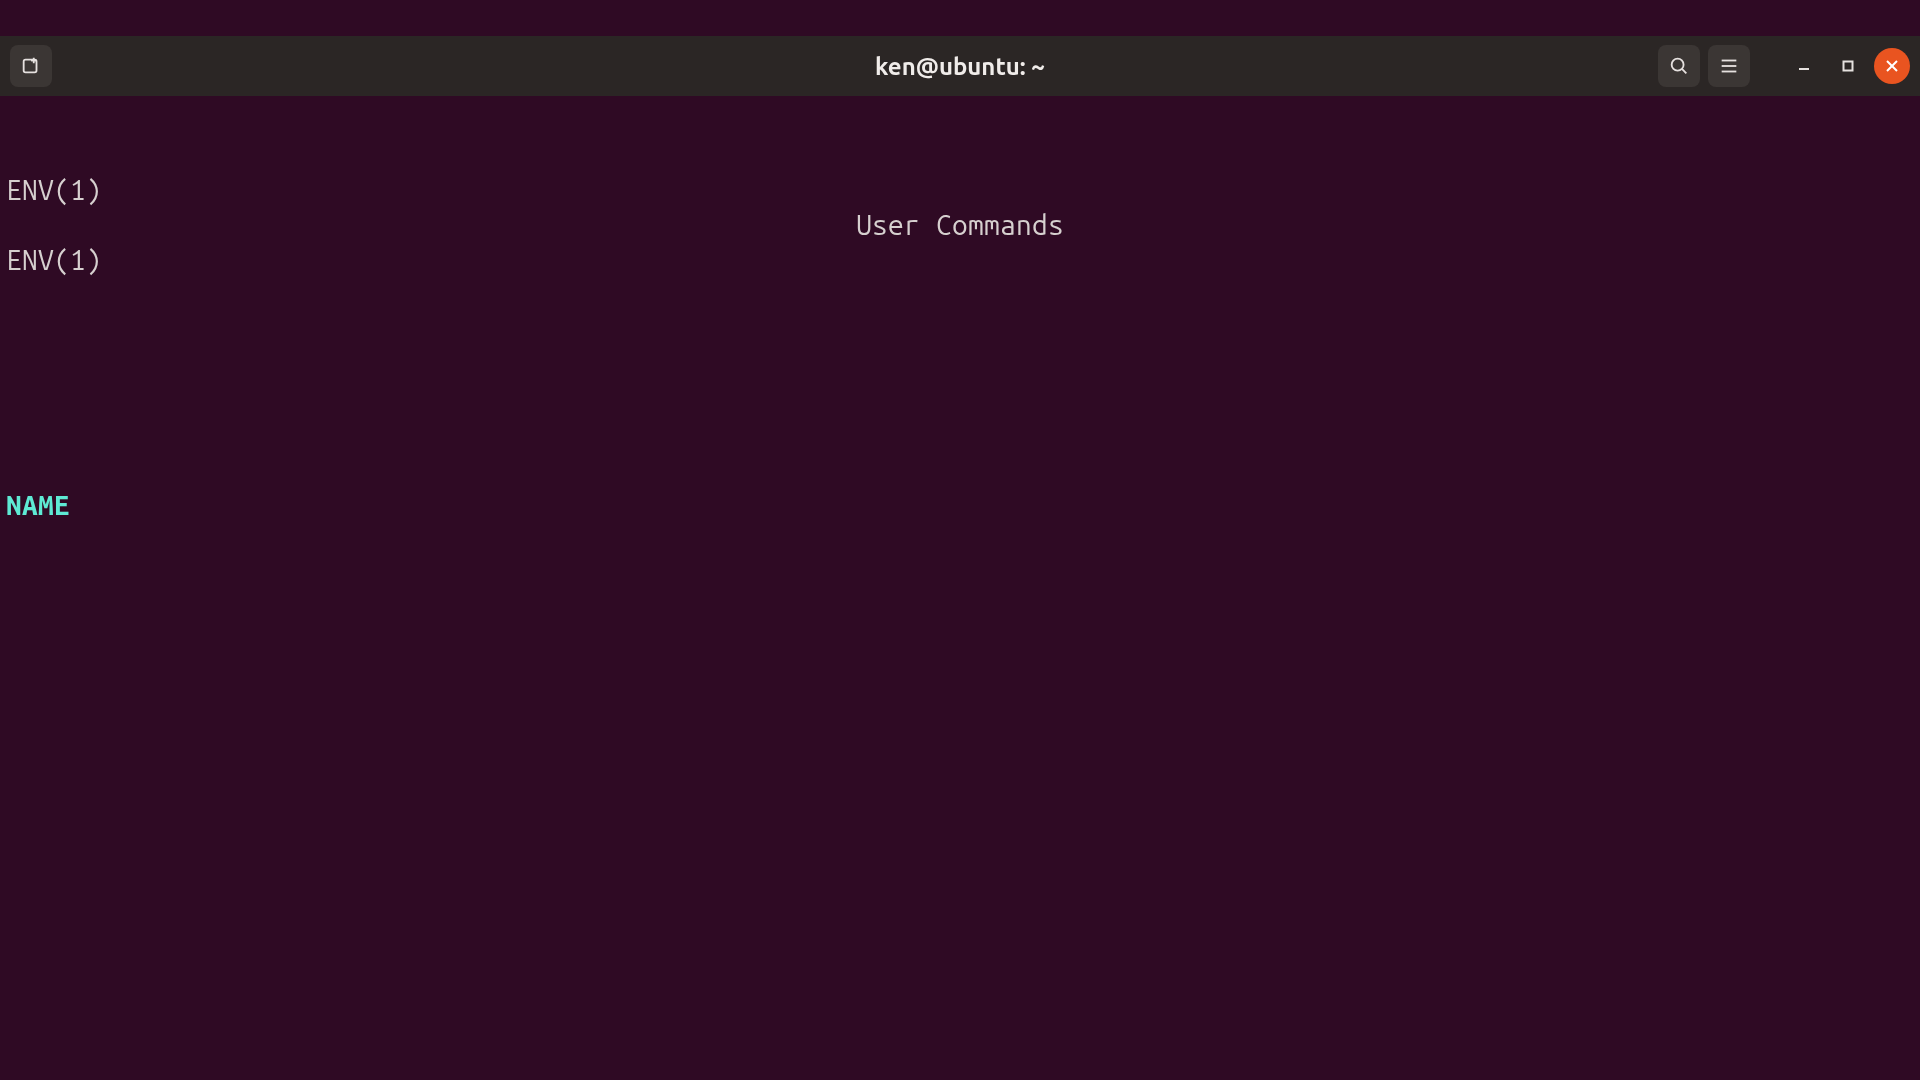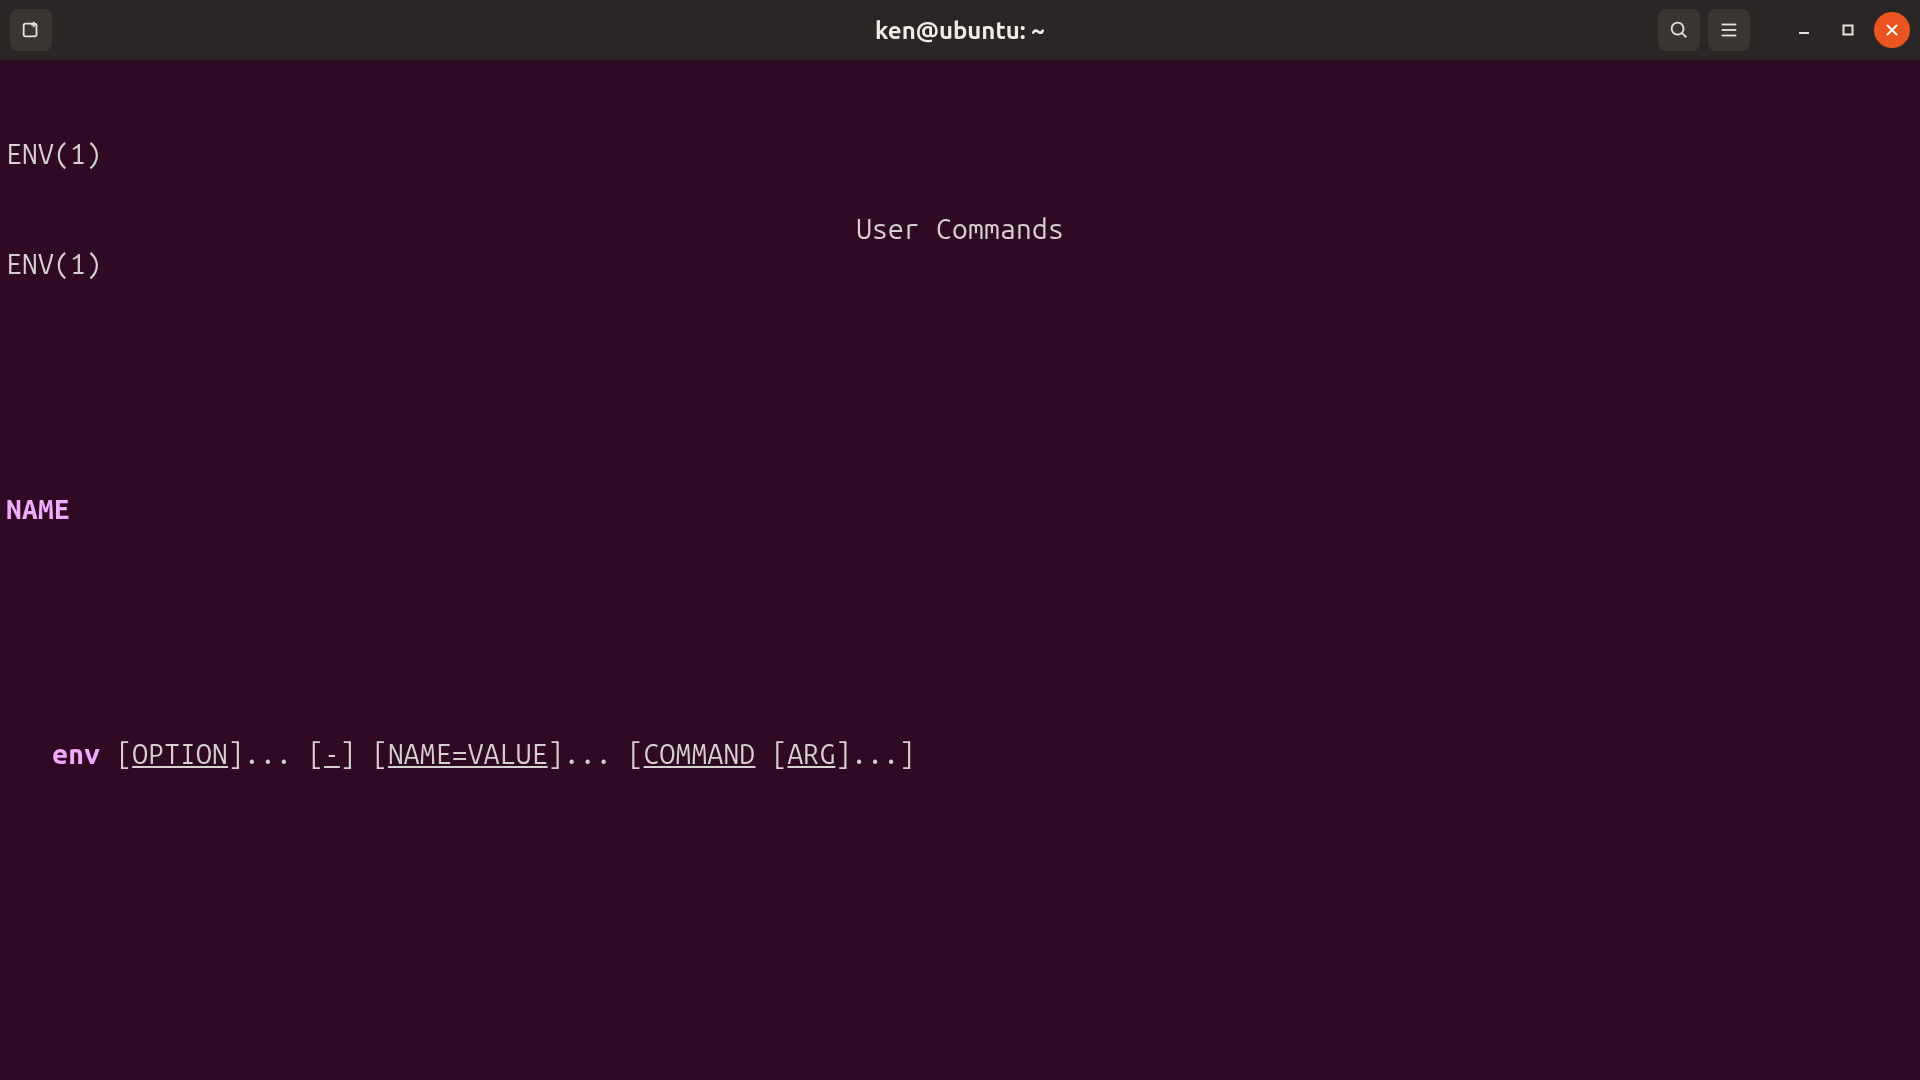--- a/index.html
+++ b/index.html
@@ -6,20 +6,21 @@
   html,body { width:1920px; height:1080px; overflow:hidden; font-family:"Ubuntu Mono","DejaVu Sans Mono",monospace; }
   body { background:#2f0a24; color:#d6d0cf; }
 
   
   .titlebar {
     height:60px; width:100%;
     background:#2b2625;
     display:flex; align-items:center;
     padding:0 10px;
     position:relative;
+    margin-top:36px;
   }
   .tb-btn {
     width:42px; height:42px;
     border-radius:8px;
     display:flex; align-items:center; justify-content:center;
     color:#e6e1df;
   }
   .tb-btn.dark { background:#3b3634; }
   .tb-btn svg { width:22px; height:22px; stroke:#e6e1df; stroke-width:2; fill:none; }
   .tb-title {
@@ -39,22 +40,22 @@
 
   
   .term {
     padding:6px 6px 0 6px;
     font-size:28px;
     line-height:35px;
     white-space:pre;
     letter-spacing:0.3px;
   }
   .hdrline { display:flex; justify-content:space-between; width:100%;flex-direction:column; }
-  .hdrline .mid { flex:1; text-align:center;margin-top:40px; }
-  .b { font-weight:700; color:#f0abfc; }
+  .hdrline .mid { flex:1; text-align:center; }
+  .b { font-weight:700; color:#5eead4; }
   .u { text-decoration:underline; }
   .blank { height:35px; }
   .indent1 { padding-left:2.95ch; }
 </style>
 </head>
 <body>
 
 <div class="titlebar">
   <div class="tb-btn dark">
     <svg viewBox="0 0 24 24">
@@ -102,21 +103,20 @@
   <div class="hdrline">
     <span>ENV(1)</span>
     <span class="mid">User Commands</span>
     <span>ENV(1)</span>
   </div>
   <div class="blank"></div>
 
   <div class="b">NAME</div>
   <div class="blank"></div>
 
-  <div class="indent1"><span class="b">env</span><span> [</span><span class="u">OPTION</span><span>]... [</span><span class="u">-</span><span>] [</span><span class="u">NAME=VALUE</span><span>]... [</span><span class="u">COMMAND</span><span> [</span><span class="u">ARG</span><span>]...]</span></div>
   <div class="blank"></div>
 
   
   
   
   
   
 
   
   

